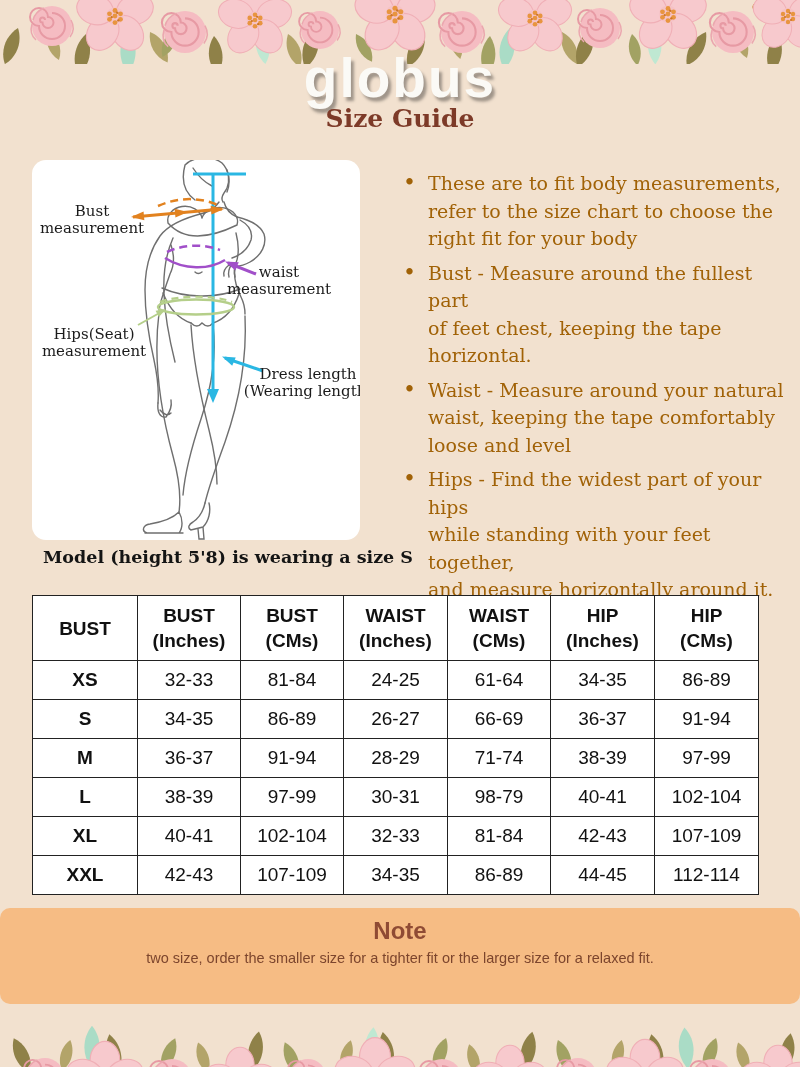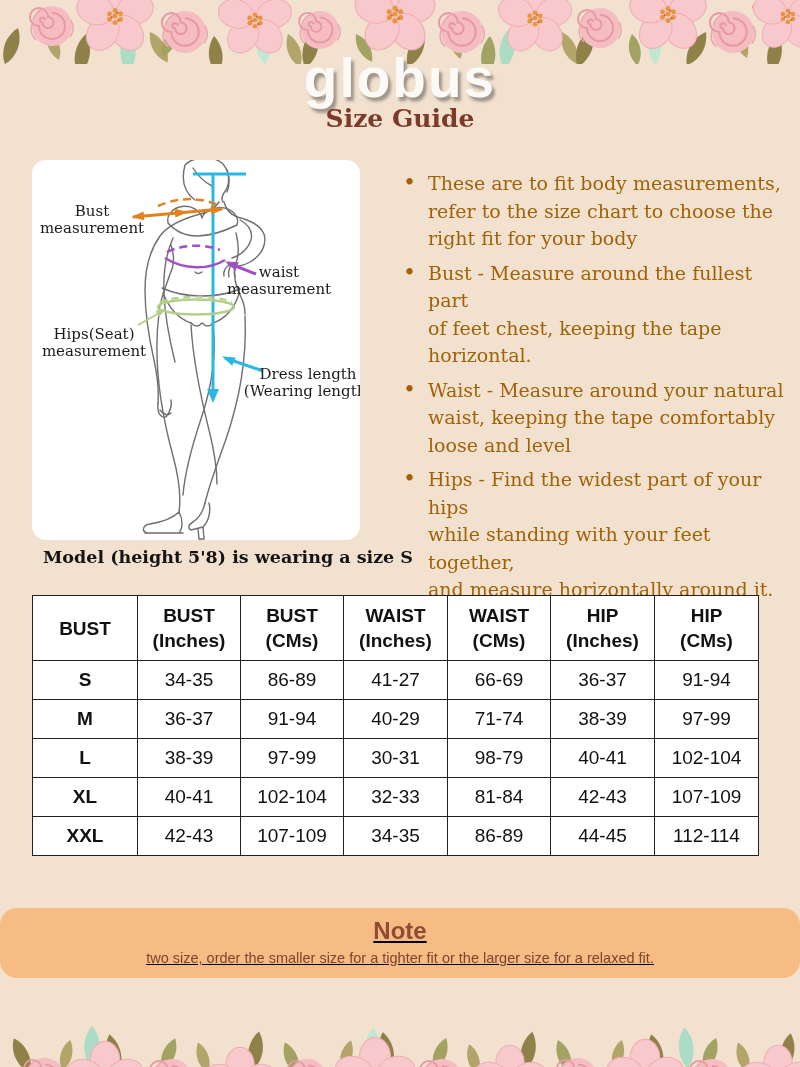--- a/index.html
+++ b/index.html
@@ -48,24 +48,23 @@
     font-family:"Liberation Sans",sans-serif;color:#111;text-align:center;
   }
   .size-table th,.size-table td{border:1.6px solid #222;padding:0;}
   .size-table th{height:64px;font-size:19px;font-weight:700;line-height:25px;vertical-align:middle;}
   .size-table th span{display:block;}
   .size-table th span:empty{display:none;}
   .size-table td{height:38px;font-size:19px;vertical-align:middle;}
   .size-table td.size-col{font-weight:700;}
   
   .note-box{
-    position:absolute;left:0;right:0;top:908px;height:70px;
-    background:#f6bc84;border-radius:17px;text-align:center;
+    position:absolute;left:0;right:0;top:908px;height:96px;
+    background:#f6bc84;border-radius:10px;text-align:center;
     font-family:"Liberation Sans",sans-serif;
-    text-decoration:underline;
   }
   .note-title{margin-top:9px;font-size:24px;font-weight:700;color:#8f4b34;}
   .note-body{margin-top:3px;font-size:14.5px;line-height:21px;color:#7c452d;}
 </style>
 </head>
 <body>
 
 <svg class="floral-top" viewBox="0 0 800 64">
   <defs>
     <g id="bloom">
@@ -290,33 +289,42 @@
           <span>(Inches)</span>
         </th>
       <th>
           <span>HIP</span>
           <span>(CMs)</span>
         </th>
     </tr>
   </thead>
   <tbody>
     <tr>
+      <td class="size-col">XS</td>
+      <td>32-33</td>
+      <td>81-84</td>
+      <td>24-25</td>
+      <td>61-64</td>
+      <td>34-35</td>
+      <td>86-89</td>
+    </tr>
+    <tr>
       <td class="size-col">S</td>
       <td>34-35</td>
       <td>86-89</td>
-      <td>41-27</td>
+      <td>26-27</td>
       <td>66-69</td>
       <td>36-37</td>
       <td>91-94</td>
     </tr>
     <tr>
       <td class="size-col">M</td>
       <td>36-37</td>
       <td>91-94</td>
-      <td>40-29</td>
+      <td>28-29</td>
       <td>71-74</td>
       <td>38-39</td>
       <td>97-99</td>
     </tr>
     <tr>
       <td class="size-col">L</td>
       <td>38-39</td>
       <td>97-99</td>
       <td>30-31</td>
       <td>98-79</td>

